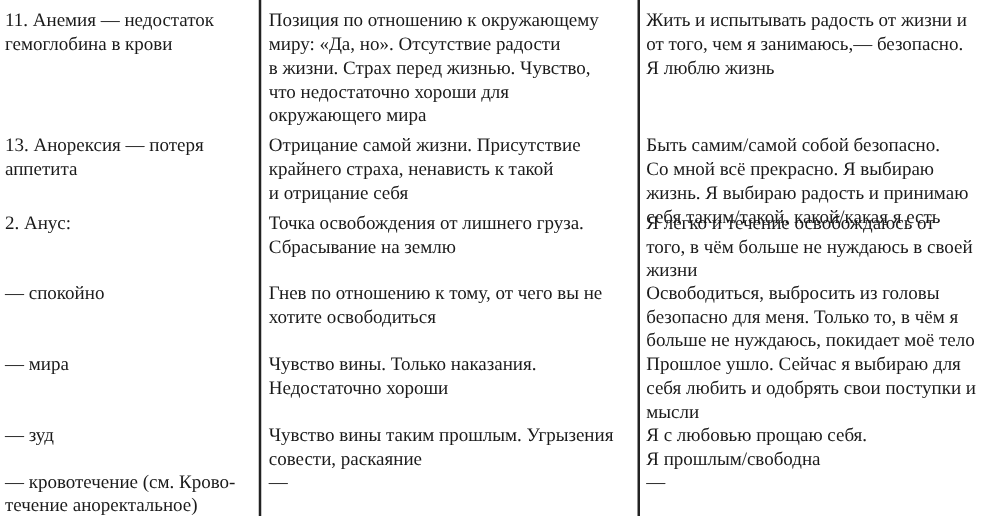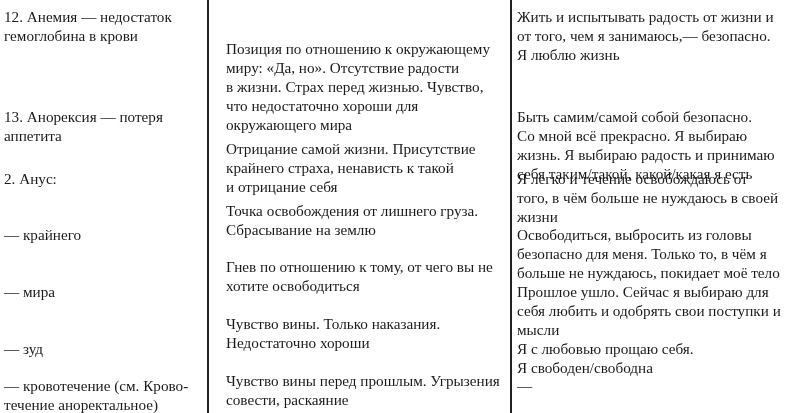--- a/index.html
+++ b/index.html
@@ -5,32 +5,32 @@
     html, body { margin: 0; padding: 0; background: #ffffff; }
     body {
       width: 790px; height: 413px; overflow: hidden; position: relative;
       font-family: "Liberation Serif", "DejaVu Serif", serif;
       font-size: 15.2px; line-height: 19px; color: #1a1a1a;
     }
     .vline { position: absolute; top: 0; width: 2px; height: 413px; background: #222; }
     .row { position: absolute; left: 0; width: 790px; }
     .cell { position: absolute; top: 0; white-space: pre-line; }
     .c1 { left: 4px; width: 196px; }
-    .c2 { left: 226px; width: 290px; margin-top: 32px; }
+    .c2 { left: 215px; width: 290px; }
     .c3 { left: 517px; width: 272px; }
   </style>
 </head>
 <body>
 
 <div class="vline" style="left:207px;"></div>
 <div class="vline" style="left:510px;"></div>
 
 <div>
   <div class="row" style="top:7px;">
-    <div class="cell c1">12. Анемия — недостаток
+    <div class="cell c1">11. Анемия — недостаток
 гемоглобина в крови</div>
     <div class="cell c2">Позиция по отношению к окружающему
 миру: «Да, но». Отсутствие радости
 в жизни. Страх перед жизнью. Чувство,
 что недостаточно хороши для
 окружающего мира</div>
     <div class="cell c3">Жить и испытывать радость от жизни и
 от того, чем я занимаюсь,— безопасно.
 Я люблю жизнь</div>
   </div>
@@ -47,41 +47,41 @@
   </div>
   <div class="row" style="top:169px;">
     <div class="cell c1">2. Анус:</div>
     <div class="cell c2">Точка освобождения от лишнего груза.
 Сбрасывание на землю</div>
     <div class="cell c3">Я легко и течение освобождаюсь от
 того, в чём больше не нуждаюсь в своей
 жизни</div>
   </div>
   <div class="row" style="top:225px;">
-    <div class="cell c1">— крайнего</div>
+    <div class="cell c1">— спокойно</div>
     <div class="cell c2">Гнев по отношению к тому, от чего вы не
 хотите освободиться</div>
     <div class="cell c3">Освободиться, выбросить из головы
 безопасно для меня. Только то, в чём я
 больше не нуждаюсь, покидает моё тело</div>
   </div>
   <div class="row" style="top:282px;">
     <div class="cell c1">— мира</div>
     <div class="cell c2">Чувство вины. Только наказания.
 Недостаточно хороши</div>
     <div class="cell c3">Прошлое ушло. Сейчас я выбираю для
 себя любить и одобрять свои поступки и
 мысли</div>
   </div>
   <div class="row" style="top:339px;">
     <div class="cell c1">— зуд</div>
-    <div class="cell c2">Чувство вины перед прошлым. Угрызения
+    <div class="cell c2">Чувство вины таким прошлым. Угрызения
 совести, раскаяние</div>
     <div class="cell c3">Я с любовью прощаю себя.
-Я свободен/свободна</div>
+Я прошлым/свободна</div>
   </div>
   <div class="row" style="top:376px;">
     <div class="cell c1">— кровотечение (см. Крово-
 течение аноректальное)</div>
     <div class="cell c2">—</div>
     <div class="cell c3">—</div>
   </div>
 </div>
 
 </body></html>

